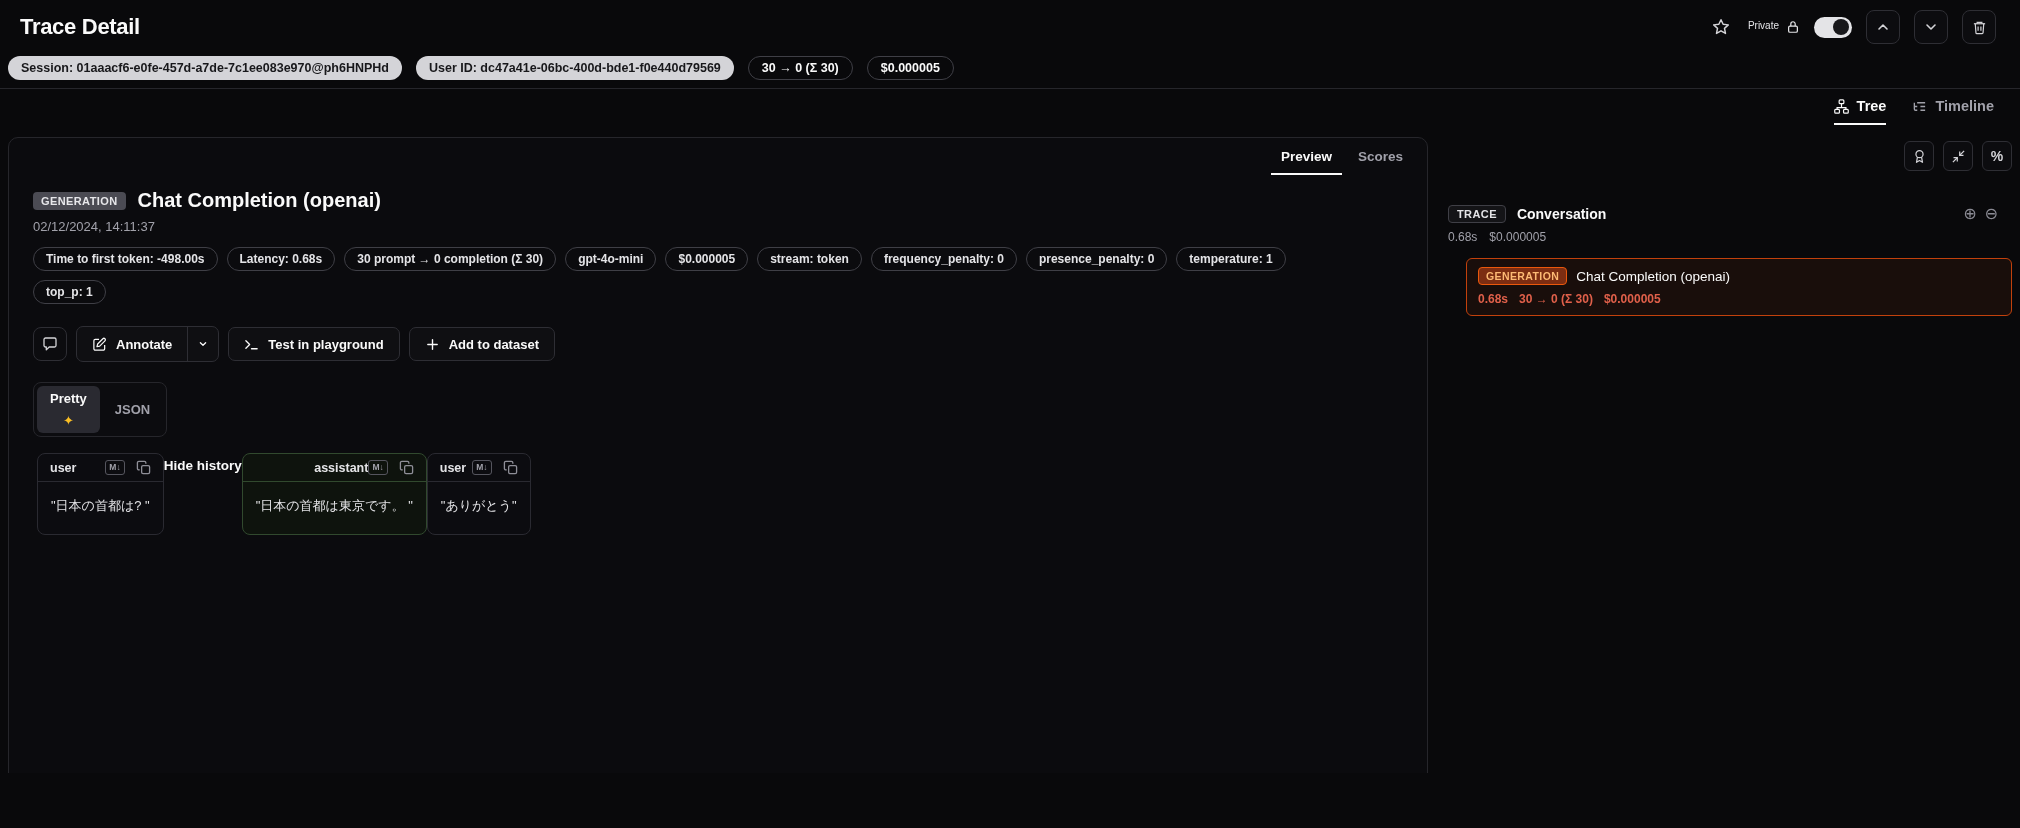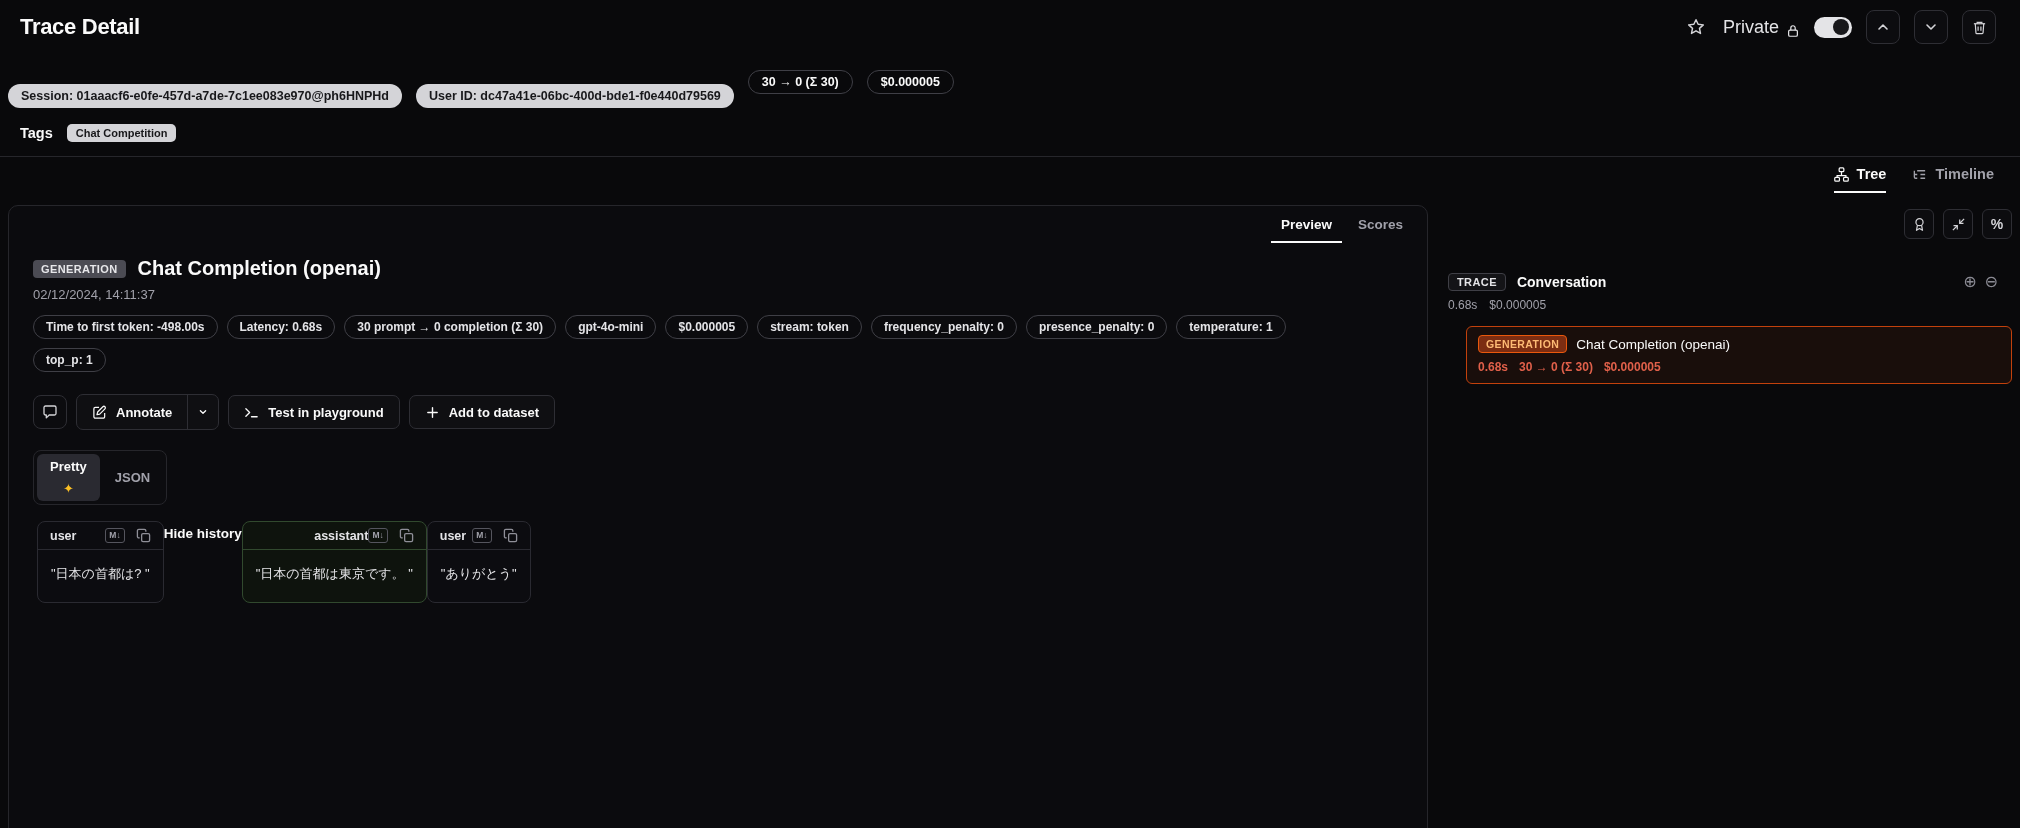--- a/index.html
+++ b/index.html
@@ -12,29 +12,29 @@
   }
   svg { display: block; }
   button { font-family: inherit; background: none; border: none; color: inherit; cursor: pointer; }
   [data-interactable="true"] { cursor: pointer; }
 
   
   .topbar { display: flex; align-items: center; justify-content: space-between; padding: 10px 24px 8px 20px; }
   .topbar h1 { font-size: 22px; font-weight: 700; letter-spacing: -0.3px; }
   .topbar-right { display: flex; align-items: center; gap: 14px; }
   .ghost-btn { color: #d4d4d8; padding: 4px; }
-  .visibility { display: flex; align-items: flex-end; gap: 7px; font-size: 18px; color: #e4e4e7; }
+  .visibility { display: flex; align-items: flex-start; gap: 7px; font-size: 10px; color: #e4e4e7; }
   .switch { width: 38px; height: 21px; border-radius: 999px; background: #e4e4e7; position: relative; }
   .switch .knob { position: absolute; top: 2.5px; right: 3px; width: 16px; height: 16px; border-radius: 50%; background: #18181b; }
   .sq-btn { width: 34px; height: 34px; border: 1px solid #2e2e34; border-radius: 8px; background: #0c0c0f; color: #d4d4d8; display: flex; align-items: center; justify-content: center; }
   .sq-btn.sm { width: 30px; height: 30px; border-radius: 6px; }
 
   
   .meta-row { display: flex; align-items: center; gap: 14px; padding: 4px 8px 8px; }
-  .meta-badge { background: #d4d4d8; color: #18181b; font-size: 12.5px; font-weight: 600; padding: 5px 13px; border-radius: 999px; margin-top: 28px; }
+  .meta-badge { background: #d4d4d8; color: #18181b; font-size: 12.5px; font-weight: 600; padding: 5px 13px; border-radius: 999px; }
   .outline-badge { border: 1px solid #3f3f46; color: #fafafa; font-size: 12.5px; font-weight: 600; padding: 4px 13px; border-radius: 999px; }
 
   
   .tags-row { display: flex; align-items: center; gap: 14px; padding: 8px 20px 14px; }
   .tags-label { font-size: 14.5px; font-weight: 700; }
   .tag-badge { background: #d4d4d8; color: #18181b; font-size: 11px; font-weight: 700; padding: 3px 9px; border-radius: 5px; display: inline-block; }
 
   .hr { border-top: 1px solid #26262b; }
 
   
@@ -141,24 +141,20 @@
     </div>
   </header>
 
   <div class="meta-row" data-interactable="false">
     <span class="meta-badge" data-interactable="true">Session: 01aaacf6-e0fe-457d-a7de-7c1ee083e970@ph6HNPHd</span>
     <span class="meta-badge" data-interactable="true">User ID: dc47a41e-06bc-400d-bde1-f0e440d79569</span>
     <span class="outline-badge" data-interactable="false">30 → 0 (Σ 30)</span>
     <span class="outline-badge" data-interactable="false">$0.000005</span>
   </div>
 
-  <div class="tags-row" data-interactable="false">
-    <span class="tags-label" data-interactable="false">Tags</span>
-    <span id="tags-list" data-interactable="false"><span class="tag-badge" data-interactable="true">Chat Competition</span></span>
-  </div>
 
   <div class="hr" data-interactable="false"></div>
 
   <div class="view-tabs" data-interactable="false">
     <div class="vtab active" data-interactable="true">
       <svg width="15" height="15" viewBox="0 0 16 16" fill="none" stroke="currentColor" stroke-width="1.3" data-interactable="false">
           <rect x="5.5" y="1" width="5" height="4" rx="1"></rect>
           <rect x="0.8" y="11" width="5" height="4" rx="1"></rect>
           <rect x="10.2" y="11" width="5" height="4" rx="1"></rect>
           <path d="M8 5v3M3.3 11V9.3h9.4V11M8 8v1.3"></path>

